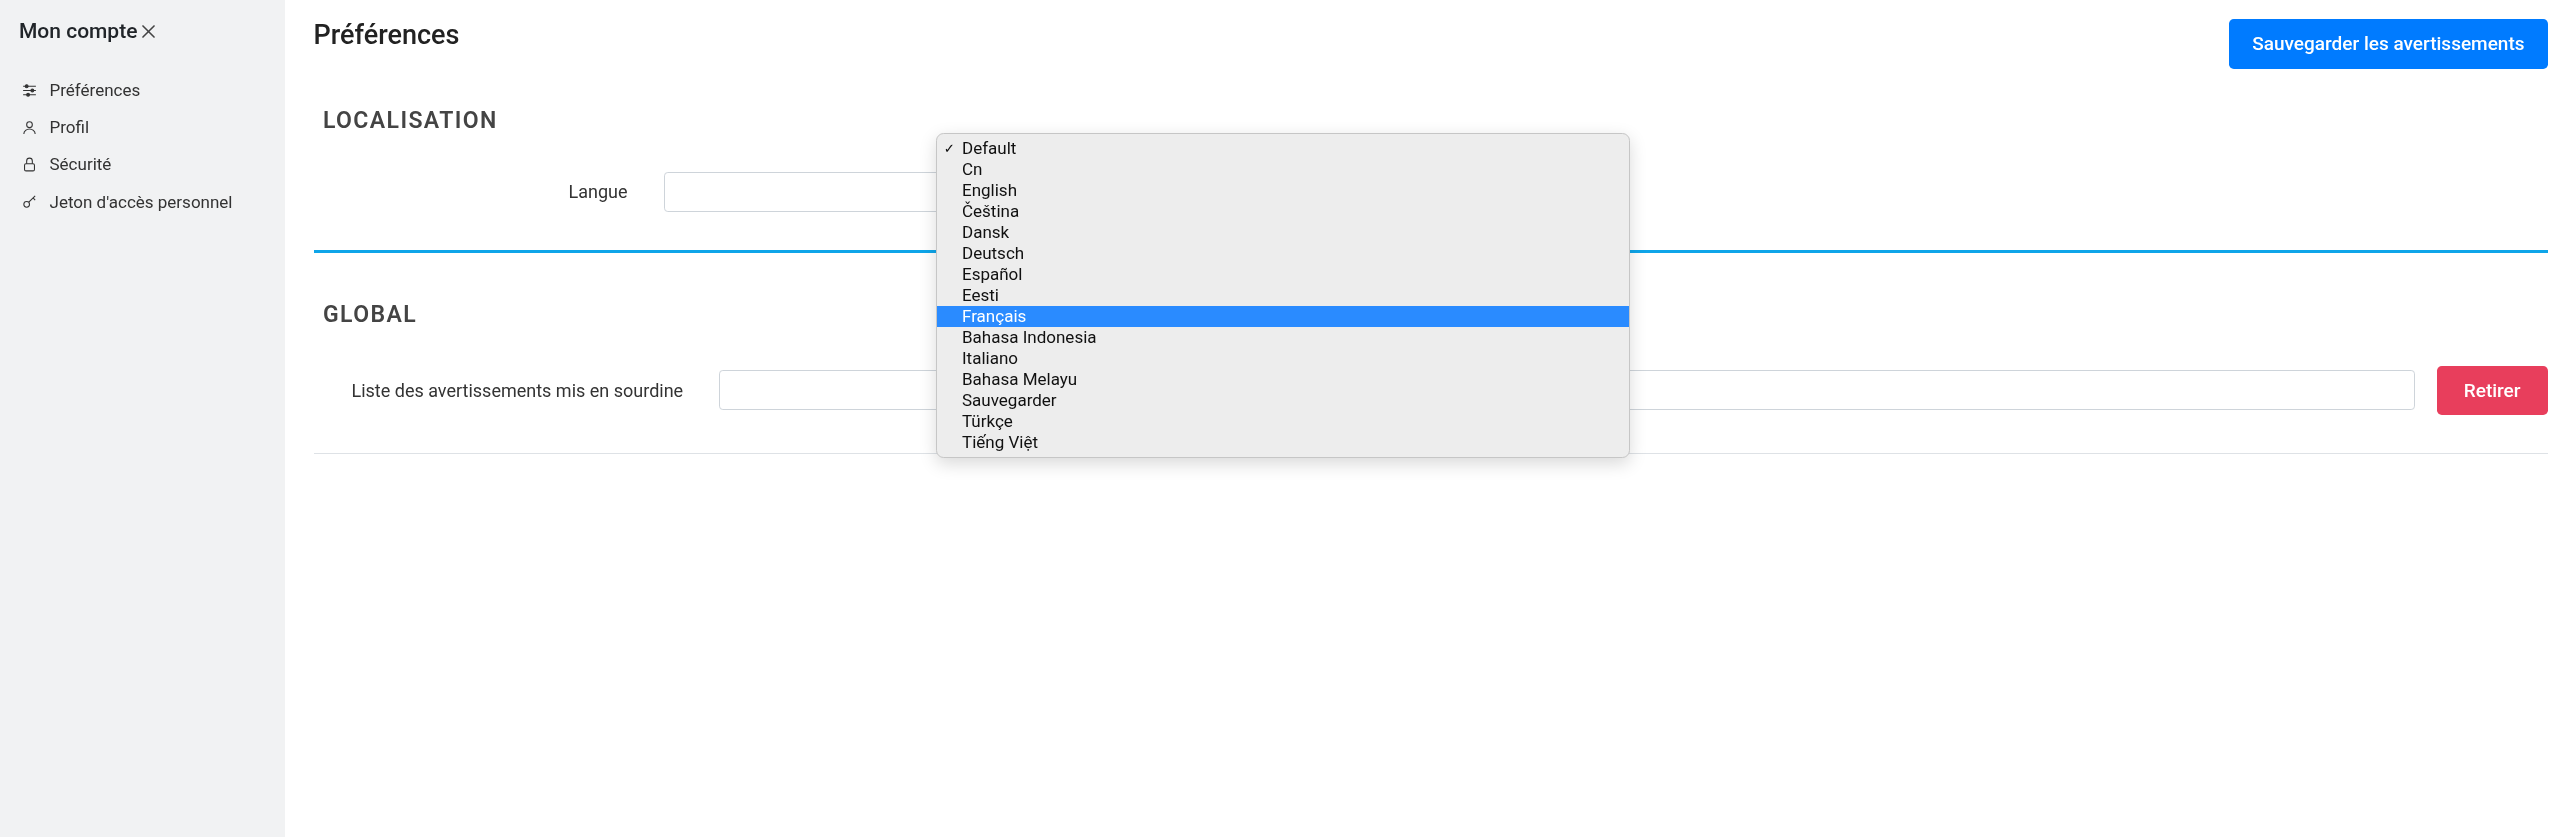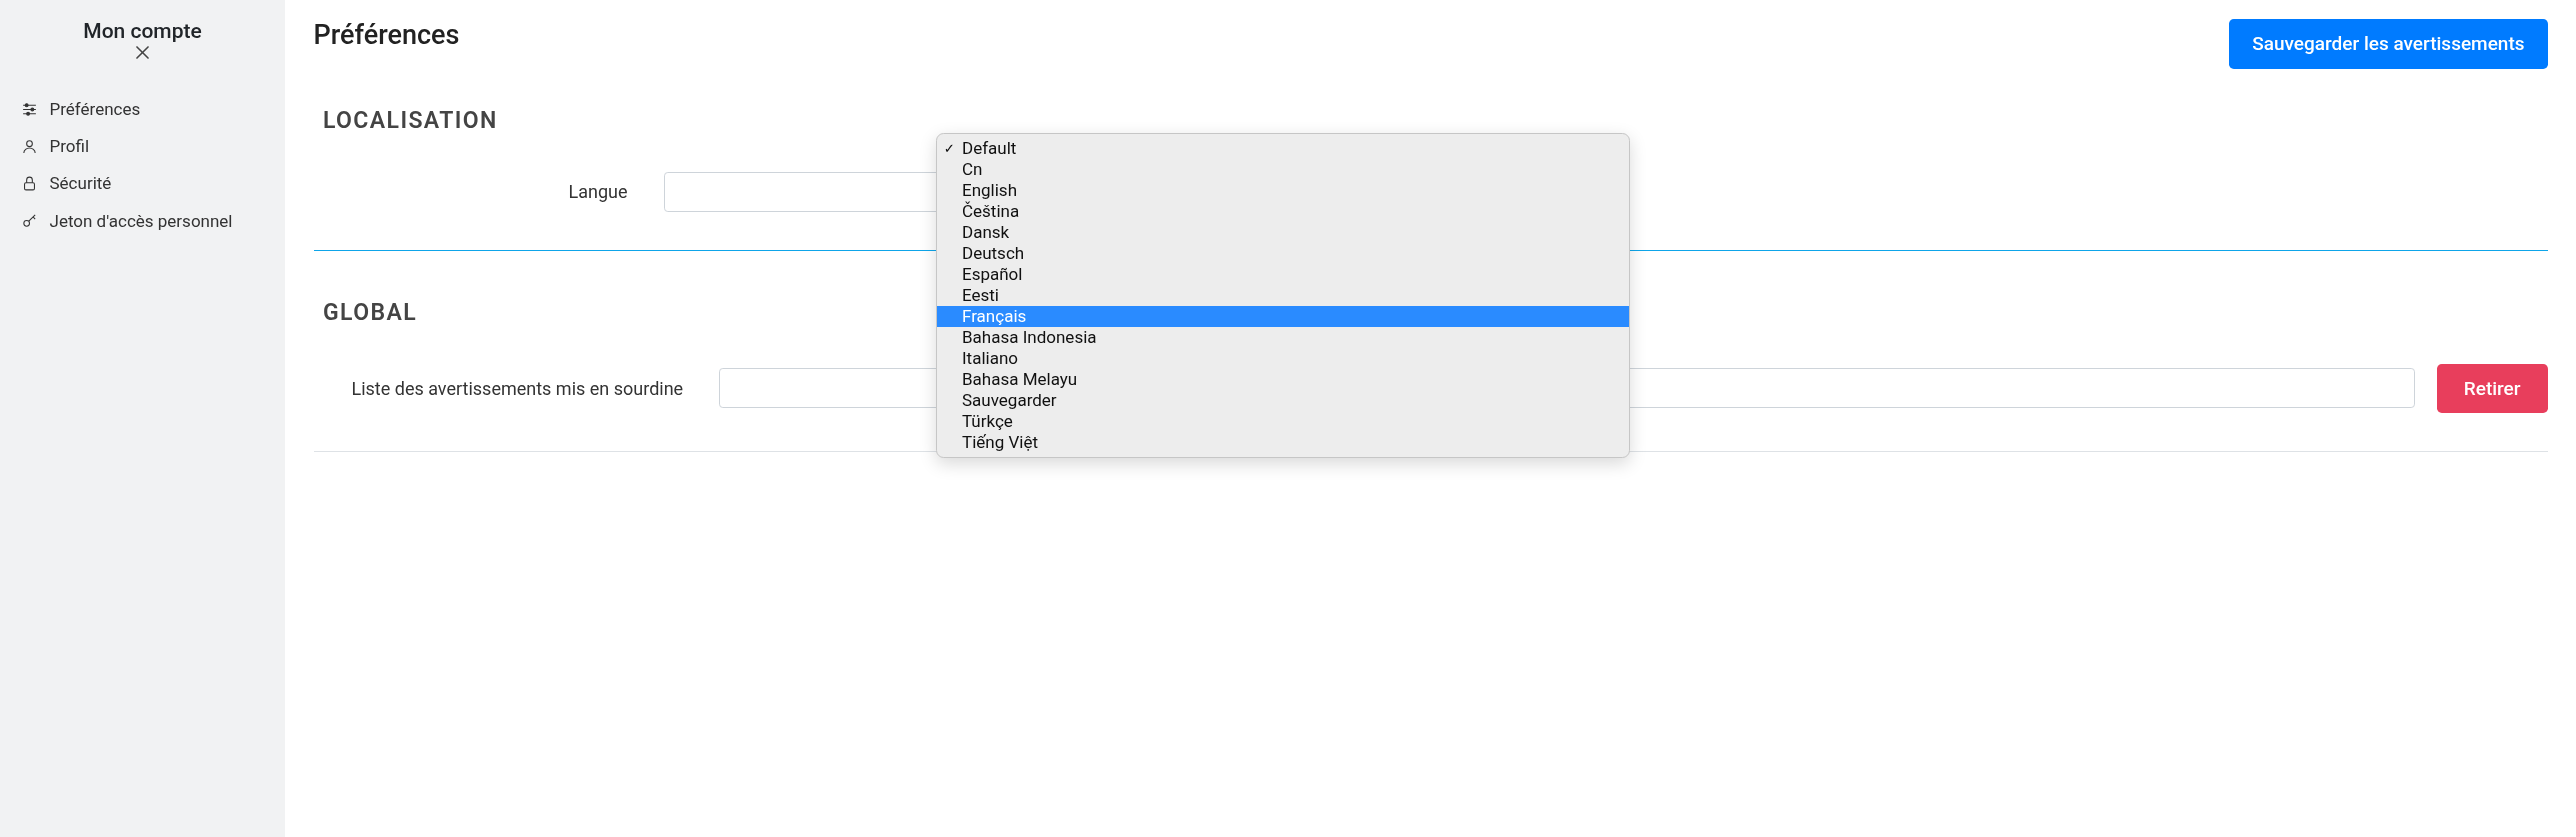--- a/index.html
+++ b/index.html
@@ -18,23 +18,21 @@
     }
     .sidebar {
       width: 285px;
       background: #f1f2f3;
       padding: 19px 0;
       flex-shrink: 0;
     }
     .sidebar-header {
       display: flex;
       align-items: center;
-      justify-content: space-between;
       padding: 0 19px 28.5px 19px;
-      flex-direction: column;
     }
     .sidebar-title {
       font-size: 21px;
       font-weight: 500;
       color: #212529;
     }
     .close-btn {
       font-size: 21px;
       color: #444;
       cursor: pointer;
@@ -88,21 +86,21 @@
       background: #007bff;
       color: #fff;
       border: none;
       border-radius: 4.8px;
       padding: 13.3px 23px;
       font-size: 19px;
       font-weight: 500;
       cursor: pointer;
     }
     .section {
-      border-bottom: 1px solid #0ea5e9;
+      border-bottom: 3px solid #0ea5e9;
       padding-bottom: 38px;
       margin-bottom: 48px;
     }
     .section-title {
       font-size: 23px;
       font-weight: 600;
       color: #444;
       letter-spacing: 1.4px;
       margin-bottom: 38px;
       padding-left: 9.5px;

